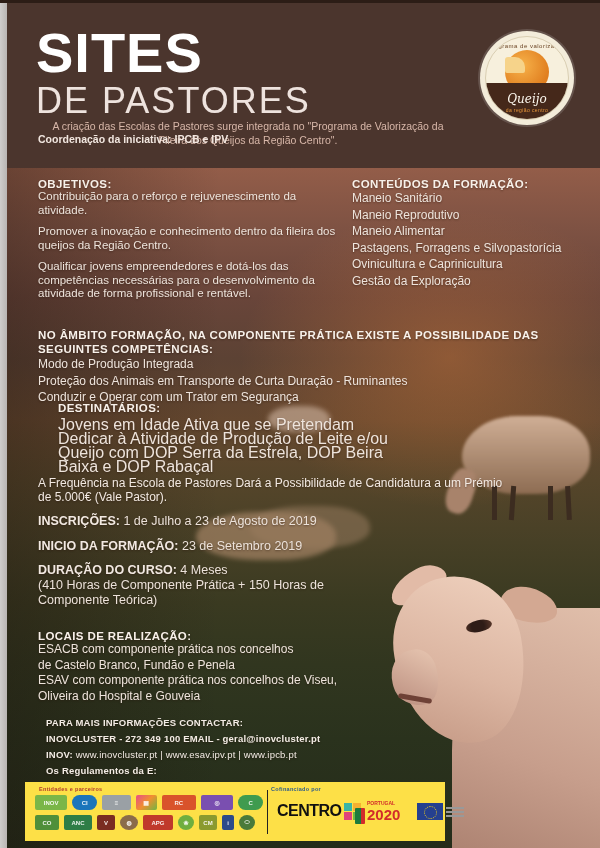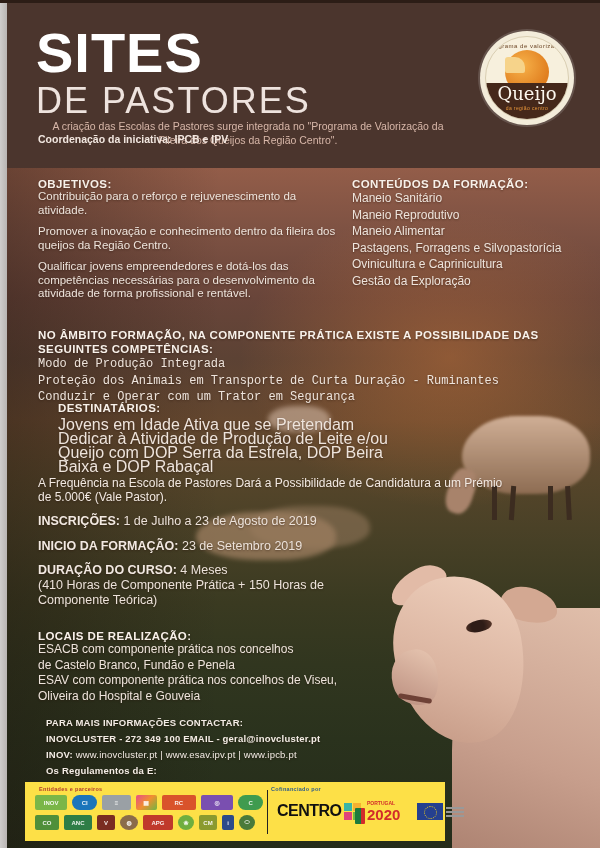--- a/index.html
+++ b/index.html
@@ -21,21 +21,21 @@
 
   
   .badge{position:absolute;right:26px;top:31px;width:94px;height:94px;border-radius:50%;
     background:#f3ecda;box-shadow:0 0 0 2px rgba(255,255,255,.15);z-index:25;}
   .badge-inner{position:absolute;left:5px;top:5px;right:5px;bottom:5px;border-radius:50%;overflow:hidden;background:#f7f0dd;border:1px solid #d9ceb2;}
   .badge-arc{position:absolute;top:6px;left:0;width:100%;text-align:center;font-size:6px;color:#6b4424;letter-spacing:.5px;}
   .badge-cheese{position:absolute;left:50%;top:13px;transform:translateX(-50%);width:44px;height:44px;border-radius:50%;
     background:radial-gradient(circle at 38% 35%, #f7b24a, #e07e1f 70%);}
   .badge-wedge{position:absolute;left:50%;top:20px;transform:translateX(-22px);width:20px;height:16px;border-radius:3px 10px 2px 2px;background:#f6d38a;}
   .badge-band{position:absolute;left:0;bottom:0;width:100%;height:44%;background:#45281a;text-align:center;}
-  .badge-name{font-family:"DejaVu Serif", serif;font-size:18px;color:#fdf8ef;margin-top:0;}
+  .badge-name{font-family:"DejaVu Serif", serif;font-style:italic;font-size:12px;color:#fdf8ef;margin-top:9px;}
   .badge-sub{font-size:5px;color:#e8963a;letter-spacing:.4px;margin-top:1px;}
 
   
   .photo{position:absolute;left:0;top:168px;width:600px;height:680px;z-index:1;
     background:linear-gradient(180deg,
       #935d49 0%, #7e5243 9%, #69453a 19%, #5c4234 28%,
       #64472f 37%, #55452a 46%, #474026 55%, #3a3a21 64%,
       #31361f 73%, #2a321d 84%, #252c1a 100%);}
   .glow{position:absolute;right:-60px;top:40px;width:420px;height:300px;border-radius:50%;
     background:radial-gradient(closest-side, rgba(205,118,56,.45), rgba(205,118,56,0));}
@@ -76,21 +76,21 @@
   .overlay{position:absolute;z-index:30;color:#f2e9e2;text-shadow:0 1px 2px rgba(40,20,12,.45);}
   .h{font-weight:700;font-size:11.5px;letter-spacing:.4px;color:#f8f1ea;}
   .body-t{font-size:11.5px;line-height:13.5px;font-weight:400;color:#eee4dc;}
   .gap{height:8px;}
 
   .objectives{left:38px;top:178px;width:308px;}
   .contents{left:352px;top:178px;width:230px;}
   .contents .body-t{line-height:16.5px;font-size:12px;}
   .competencies{left:38px;top:328px;width:540px;}
   .competencies .h{line-height:14px;}
-  .competencies .body-t{line-height:16.5px;font-size:12px;font-family:Liberation Mono, monospace;}
+  .competencies .body-t{line-height:16.5px;font-size:12px;}
   .recipients{left:46px;top:402px;width:350px;margin-left:12px;}
   .recipients .body-t{line-height:14px;font-size:16px;}
   .award{left:38px;top:476px;width:478px;font-size:12px;line-height:14px;}
 
   .detail{left:38px;width:420px;font-size:12.5px;}
   .d1{top:514px;} .d2{top:539px;} .d3{top:563px;}
   .detail .lbl{font-weight:700;} .detail .val{font-weight:400;color:#ece2da;}
   .d3 .note{font-weight:400;display:block;width:340px;line-height:14.5px;margin-top:1px;color:#ece2da;}
 
   .locations{left:38px;top:630px;width:360px;}

